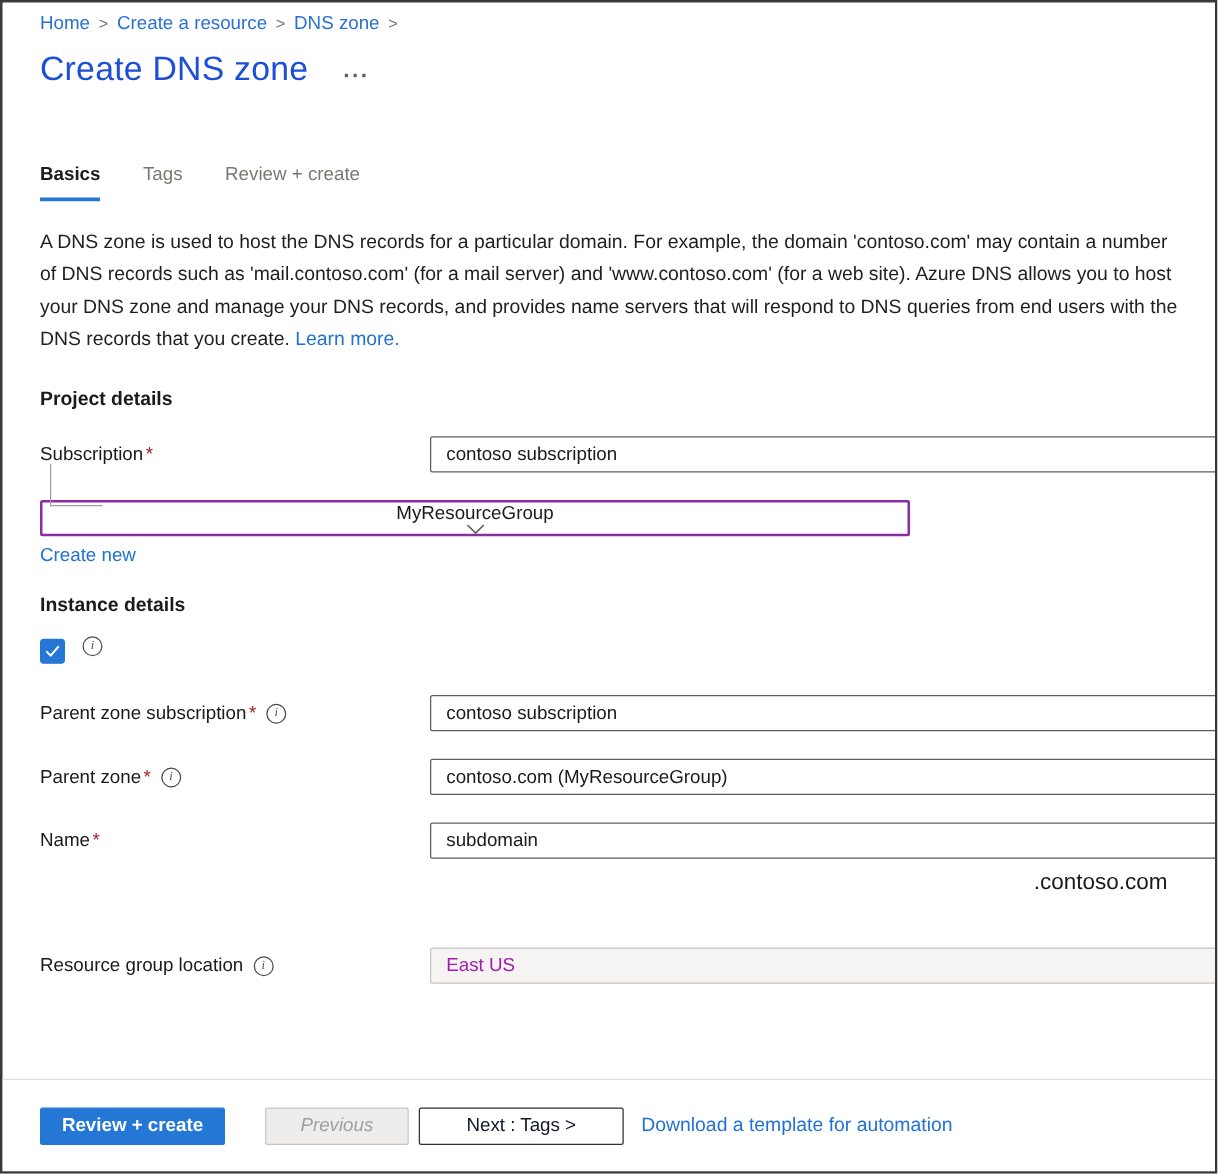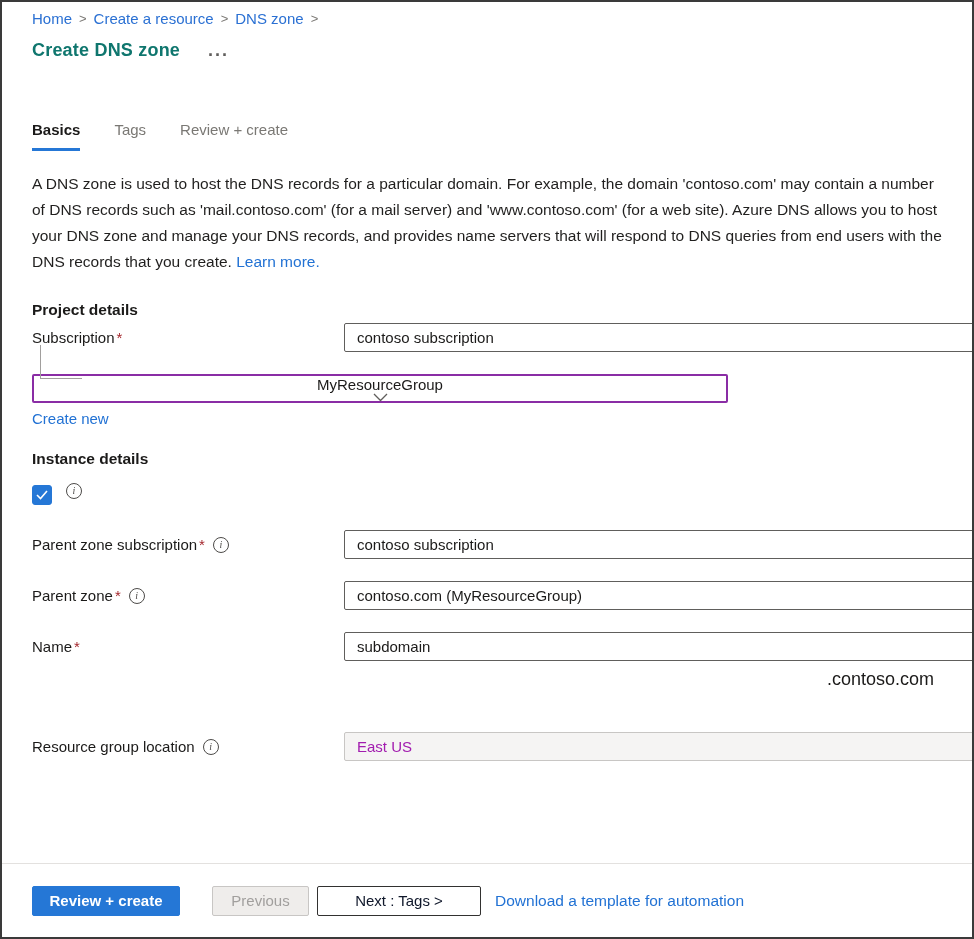--- a/index.html
+++ b/index.html
@@ -28,21 +28,21 @@
   }
   .breadcrumb a {
     color: #2a70d3;
     text-decoration: none;
     cursor: pointer;
   }
   .breadcrumb .sep { color: #7a7874; font-size: 13px; }
 
   
   .title-row { margin-top: 13px; display: flex; align-items: center; gap: 28px; }
-  .title-row h1 { font-size: 18px; font-weight: 700; color: #0f766e; letter-spacing: 0.2px; }
+  .title-row h1 { font-size: 27px; font-weight: 400; color: #1d4ed8; letter-spacing: 0.2px; }
   .more-options { color: #605e5c; font-size: 18px; font-weight: 700; letter-spacing: 1px; cursor: pointer; line-height: 10px; margin-top: 8px; }
 
   
   .tabs { margin-top: 60px; display: flex; gap: 34px; }
   .tab {
     font-size: 15px;
     color: #7a7874;
     padding-bottom: 10px;
     cursor: pointer;
     border-bottom: 3px solid transparent;
@@ -60,21 +60,21 @@
     line-height: 26px;
     color: #201f1e;
     max-width: 910px;
   }
   a.link { color: #2272d4; text-decoration: none; cursor: pointer; }
 
   
   .section-heading { font-size: 15.5px; font-weight: 700; color: #1b1a19; margin-top: 26px; }
 
   
-  .rows { position: relative; margin-top: 4px; }
+  .rows { position: relative; margin-top: 20px; }
   .form-row { display: flex; align-items: center; margin-bottom: 22px; }
   .form-row .label-col {
     width: 312px;
     flex: 0 0 312px;
     font-size: 15px;
     color: #1b1a19;
     display: flex;
     align-items: center;
     gap: 8px;
   }
@@ -181,23 +181,24 @@
     background: #2577d6;
     color: #ffffff;
     font-weight: 700;
     border: 1px solid #2577d6;
     width: 148px;
   }
   .btn-disabled {
     background: #efedeb;
     color: #a19f9d;
     border: 1px solid #c8c6c4;
-    width: 97px;
+    width: 115px;
     margin-left: 32px;
     cursor: default;
+    font-style: italic;
   }
   .btn-outline {
     background: #ffffff;
     color: #0f172a;
     border: 1.5px solid #323130;
     width: 164px;
     margin-left: 8px;
   }
   .footer a.link { margin-left: 14px; font-size: 15.5px; }
 </style>

